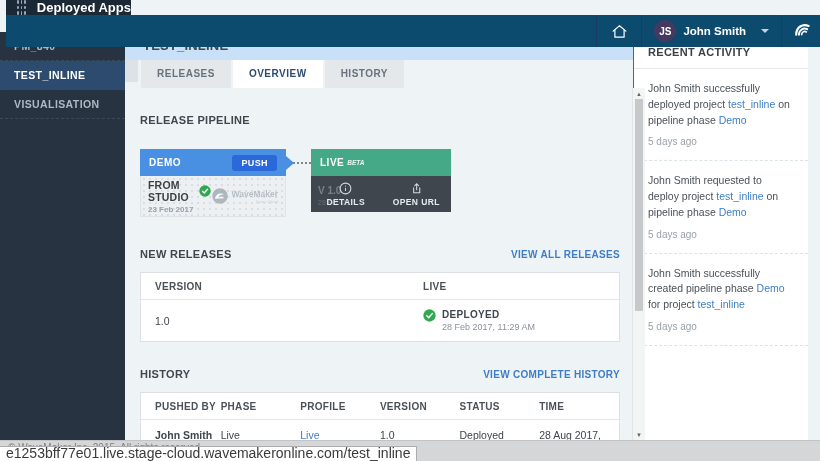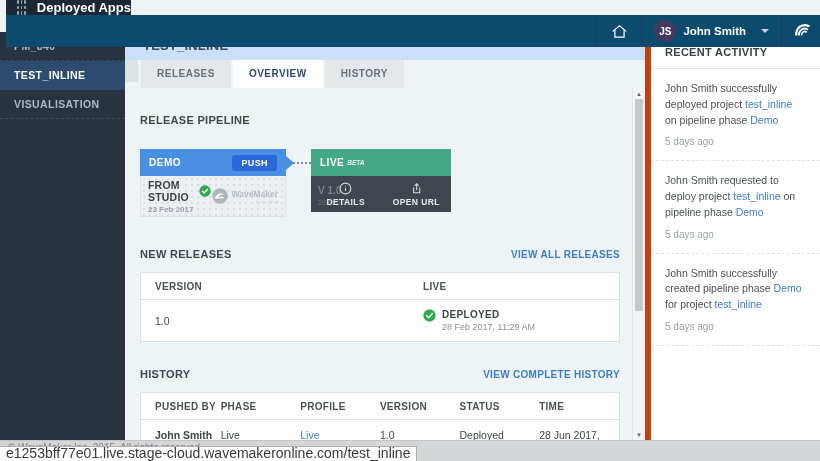--- a/index.html
+++ b/index.html
@@ -97,22 +97,22 @@
   .b { font-weight:bold; }
   .link-blue { color:#3f7ec6; cursor:pointer; }
   
   .scrollbar { position:absolute; top:88px; left:632px; width:13px; height:352px; background:#f3f4f4;
                border-left:1px solid #e2e4e5; z-index:6; }
   .sb-arrow { height:11px; display:flex; align-items:center; justify-content:center;
               font-size:6px; color:#606568; cursor:pointer; }
   .sb-arrow.down { position:absolute; bottom:0; left:0; right:0; }
   .sb-thumb { position:absolute; top:11px; left:2px; right:2px; height:212px; background:#c6c9cc; cursor:grab; }
   
-  .activity { position:absolute; top:32px; right:0; width:175px; bottom:21px; background:#fff;
-              border-left:6px solid #c2410c; overflow:hidden; z-index:5; }
+  .activity { position:absolute; top:32px; right:12px; width:175px; bottom:21px; background:#fff;
+              border-left:1px solid #c2410c; overflow:hidden; z-index:5; }
   .activity-title { padding:14px 14px 10px; font-size:11px; font-weight:bold; color:#3a4147;
                     letter-spacing:.3px; border-bottom:1px solid #e6e9ec; }
   .activity-item { padding:12px 14px 11px; border-bottom:1px dashed #dce3e7; font-size:10.5px;
                    color:#4a5158; line-height:1.5; }
   .activity-time { margin-top:6px; color:#9aa2a9; font-size:10px; }
   
   .footer { position:absolute; left:0; right:0; bottom:0; height:21px; background:#d5d6d7;
             border-top:1px solid #c2c3c4; overflow:hidden; z-index:20; }
   .copyright { font-size:10px; color:#7d8287; padding:1px 0 0 8px; white-space:nowrap; }
   .status-tooltip { position:absolute; left:0; bottom:0; height:15px; line-height:13px; background:#fff;
@@ -301,21 +301,21 @@
           <div class="cell">VERSION</div>
           <div class="cell">STATUS</div>
           <div class="cell">TIME</div>
         </div>
         <div class="trow">
           <div class="cell b">John Smith</div>
           <div class="cell">Live</div>
           <div class="cell link-blue">Live</div>
           <div class="cell">1.0</div>
           <div class="cell">Deployed</div>
-          <div class="cell">28 Jun 2017,</div>
+          <div class="cell">28 Aug 2017,</div>
         </div>
       </div>
     </div>
 
   </div>
 </div>
 
 <div class="scrollbar">
   <div class="sb-arrow up">▲</div>
   <div class="sb-thumb"></div>

